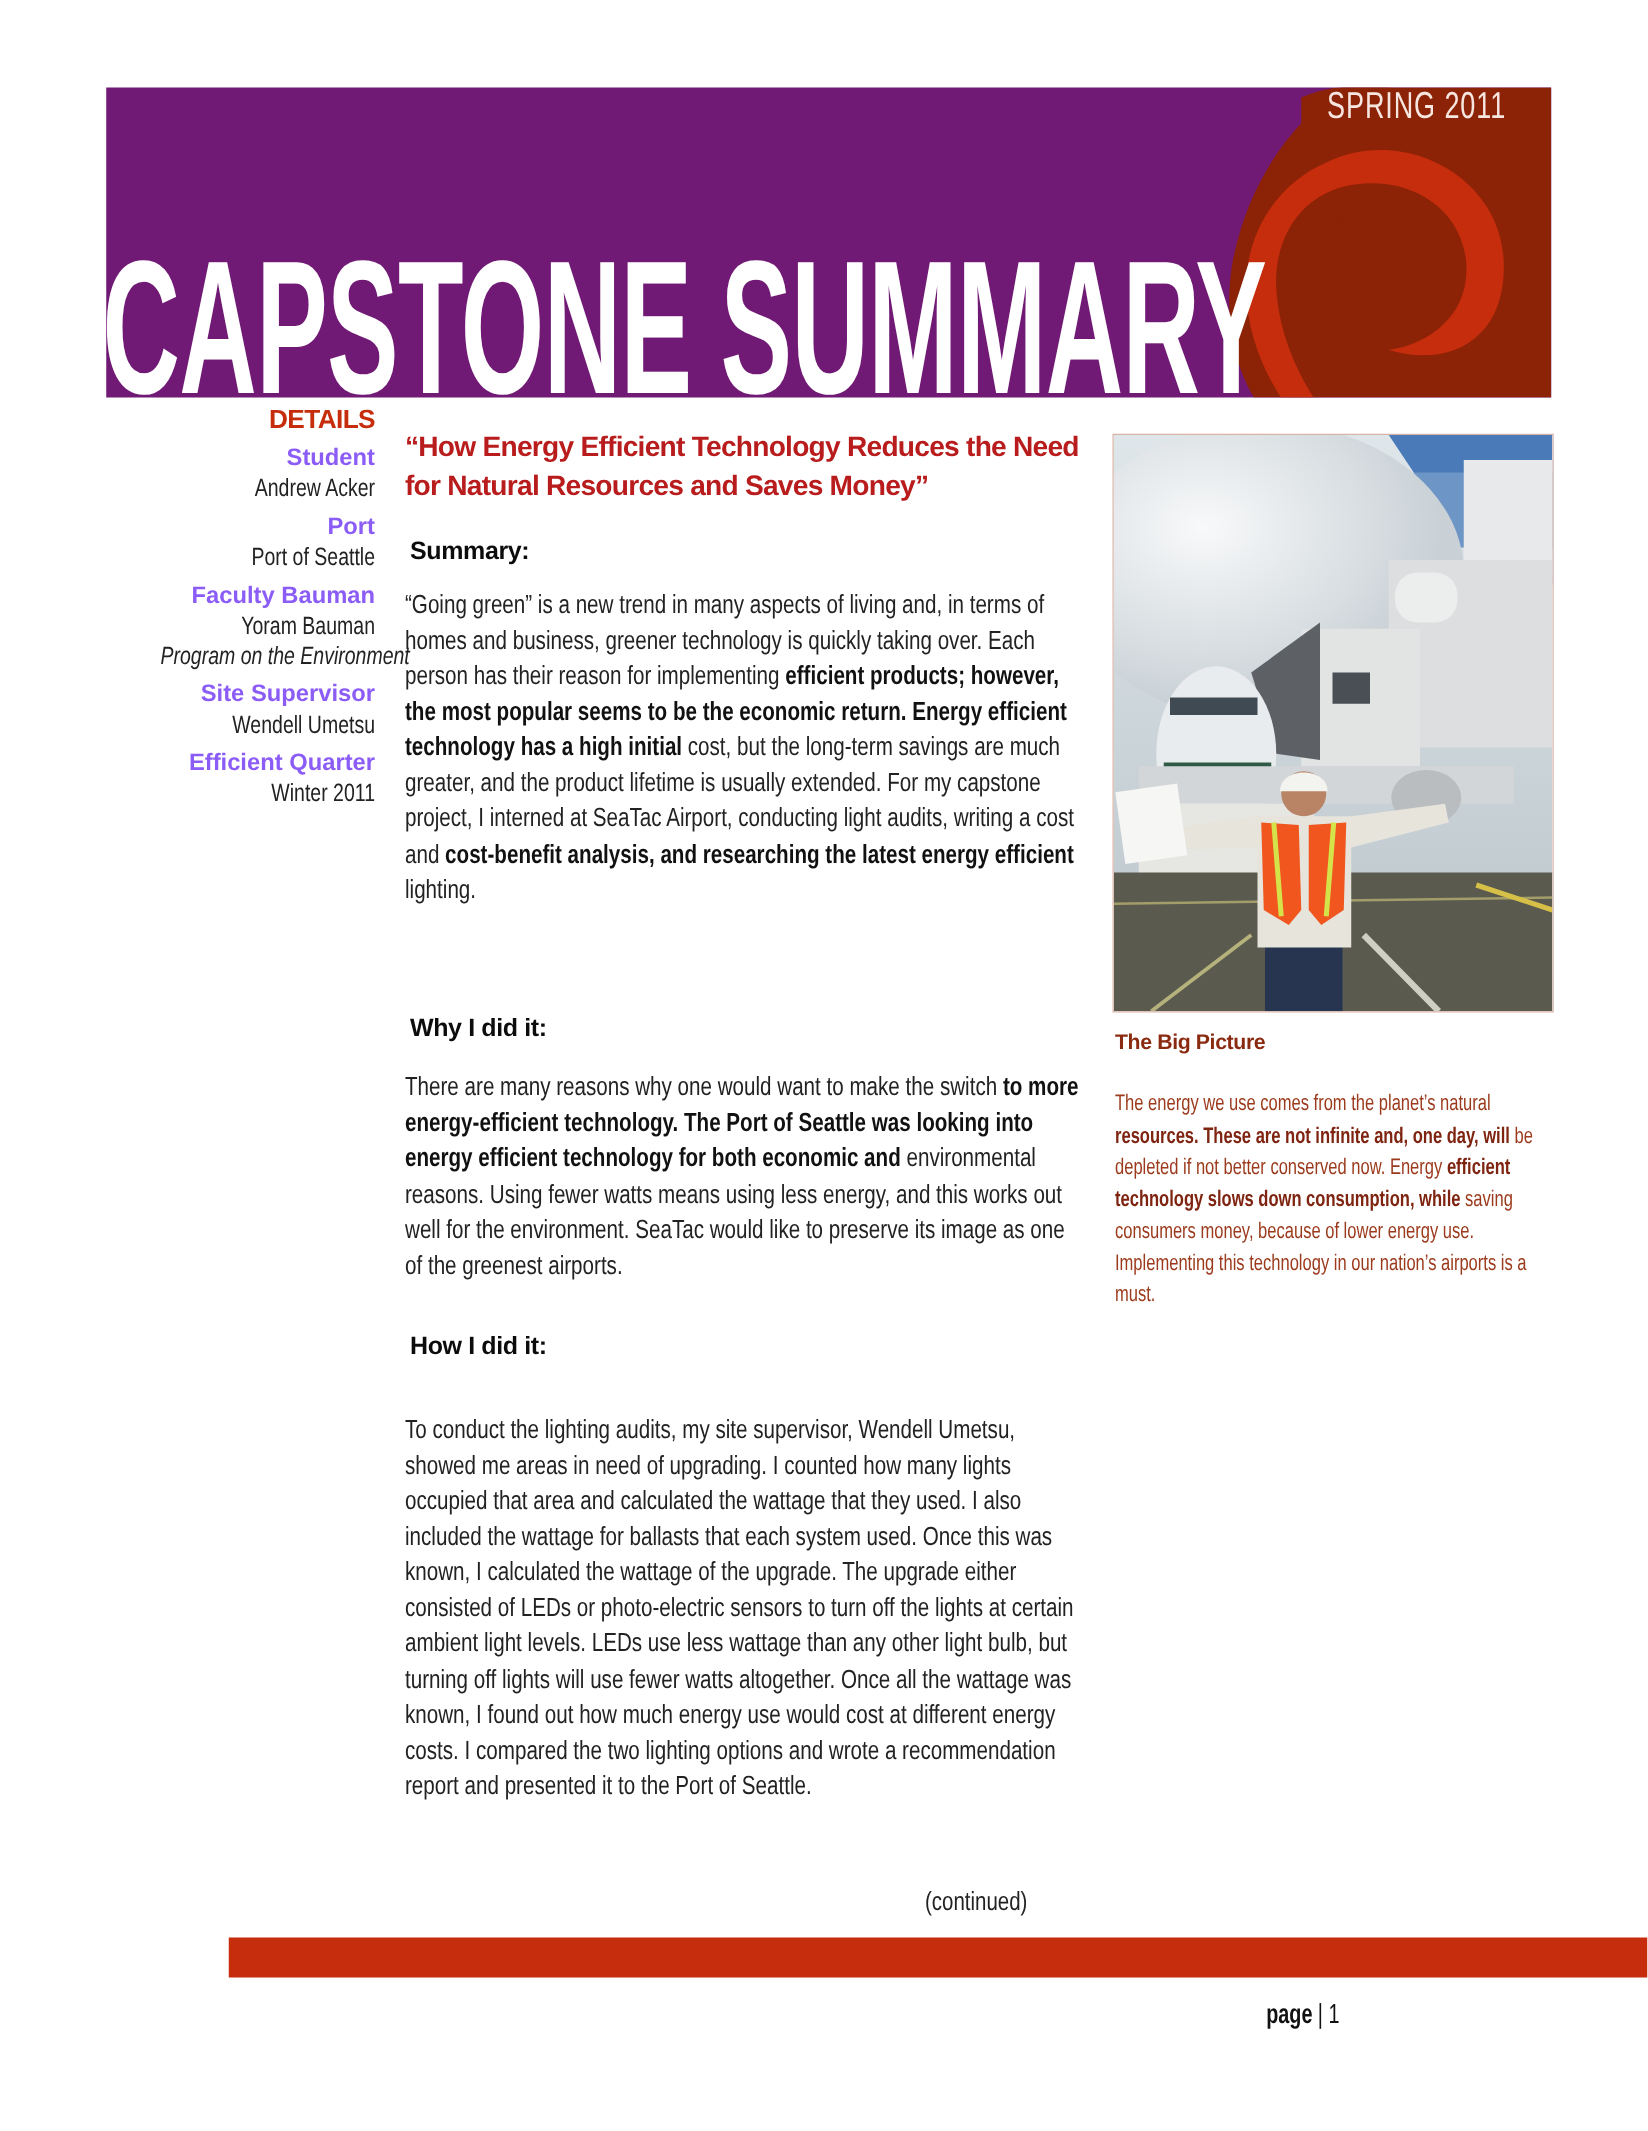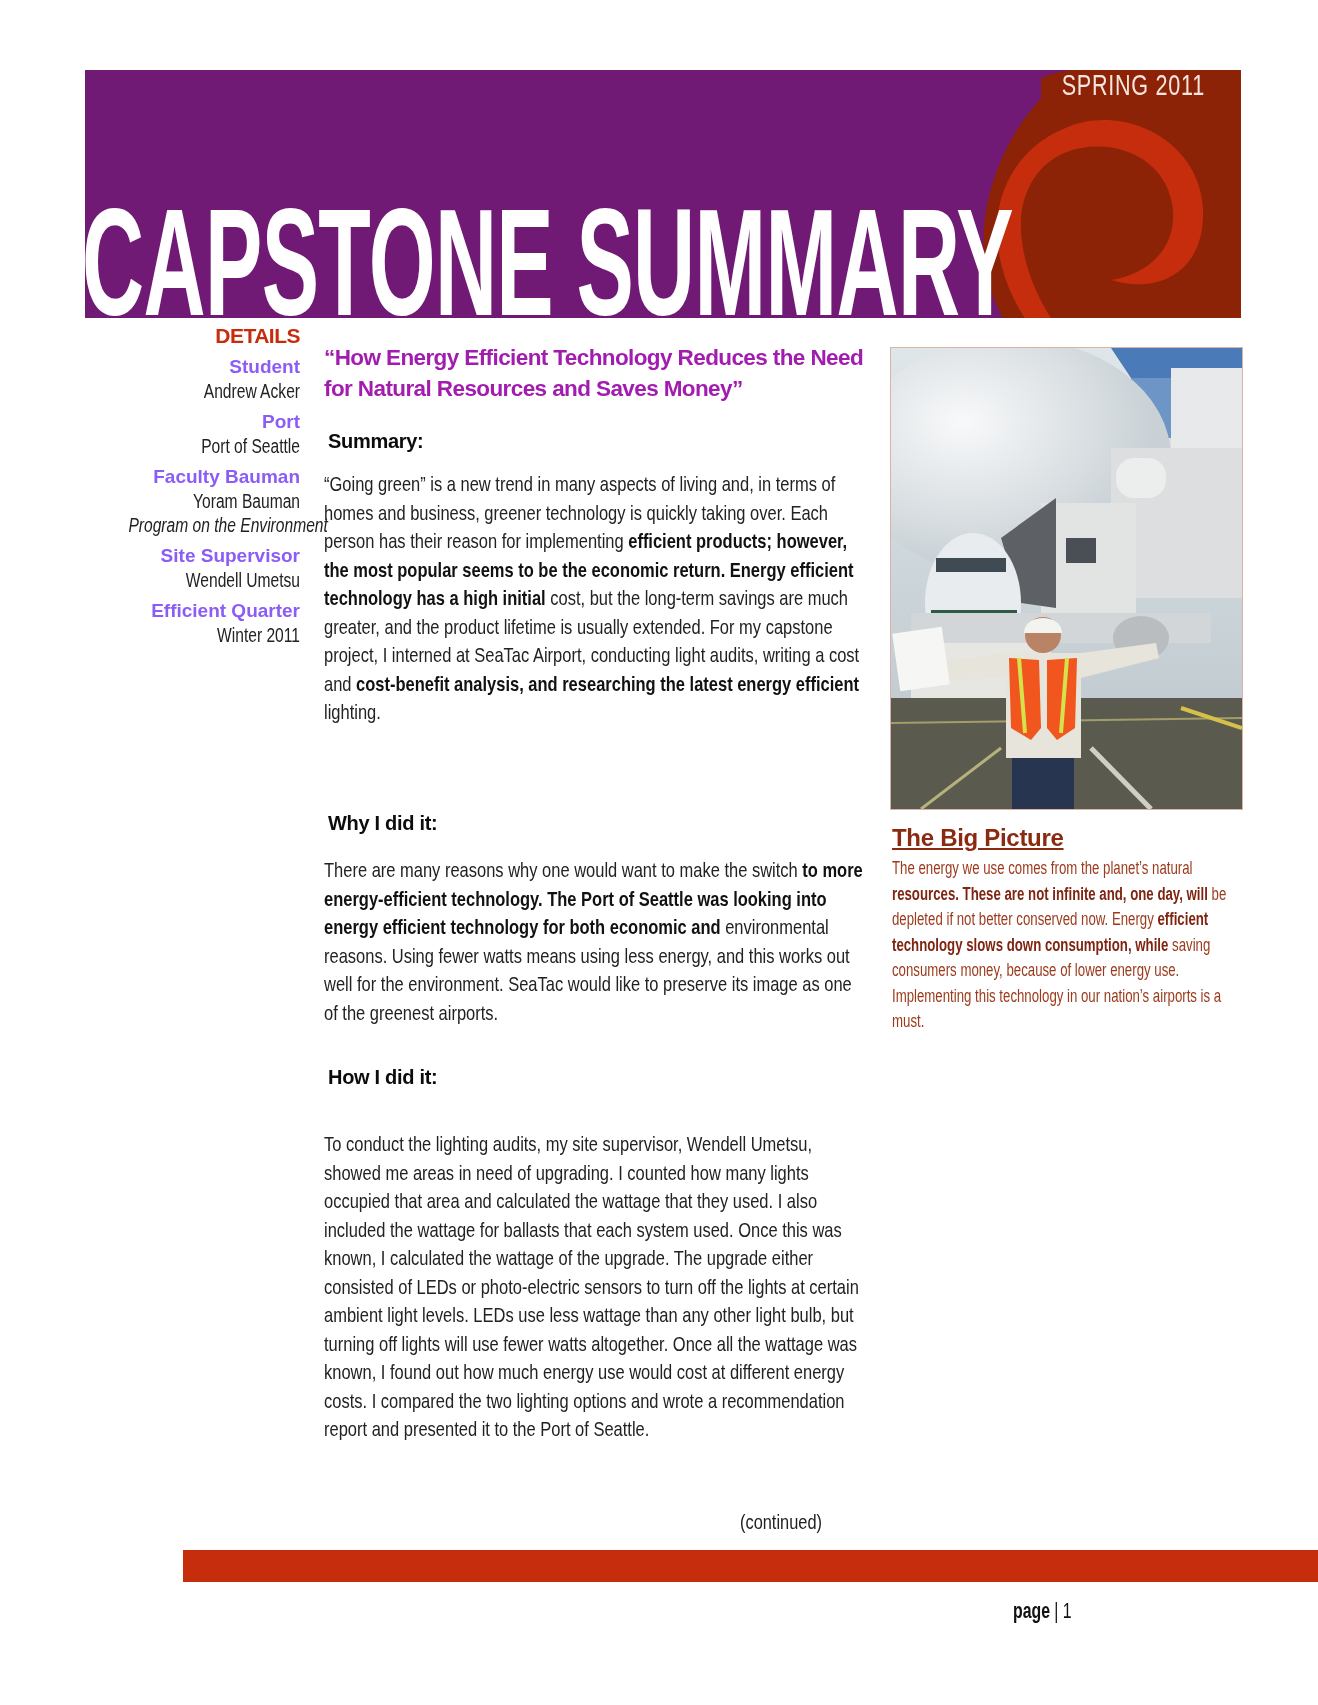--- a/index.html
+++ b/index.html
@@ -22,21 +22,21 @@
     .details { position: absolute; left: 80px; top: 324px; width: 220px; text-align: right; }
     .details .heading { color: #c62d0c; font-weight: bold; font-size: 21px; letter-spacing: -0.5px;
                         margin-bottom: 4px; }
     .details .label { font-weight: bold; font-size: 19px; color: #8b5cf6; margin-top: 7px; line-height: 24px; }
     .details .value { font-size: 20px; color: #222; line-height: 24px;
                       transform: scaleX(0.78); transform-origin: right center; white-space: nowrap; }
     .details .value.italic { font-style: italic; }
 
     
     .main { position: absolute; left: 324px; top: 342px; width: 540px; }
-    .article-title { font-weight: bold; font-size: 22.5px; line-height: 31px; color: #a21caf;
+    .article-title { font-weight: bold; font-size: 22.5px; line-height: 31px; color: #b91c1c;
                      letter-spacing: -0.6px; margin: 0; }
     .section-heading { font-weight: bold; font-size: 20px; color: #0c0c0c; margin: 4px;
                        letter-spacing: -0.3px; }
     .para { font-size: 21px; line-height: 28.5px; color: #222; margin: 0;
             width: 690px; transform: scaleX(0.785); transform-origin: left top; }
     .para b { font-weight: bold; color: #111; }
 
     .sec-summary-h { position: absolute; top: 84px; left: 0; }
     .sec-summary-p { position: absolute; top: 128px; left: 0; }
     .sec-why-h { position: absolute; top: 466px; left: 0; }
@@ -45,22 +45,22 @@
     .sec-how-p { position: absolute; top: 788px; left: 0; }
     .continued { position: absolute; top: 1168px; left: 416px; font-size: 21px; color: #222;
                  transform: scaleX(0.78); transform-origin: left top; white-space: nowrap; }
 
     
     .photo { position: absolute; left: 890px; top: 347px; width: 351px; height: 461px;
              overflow: hidden; border: 1px solid #d9b4a6; }
 
     
     .big-picture { position: absolute; left: 892px; top: 824px; width: 360px; }
-    .big-picture .bp-title { color: #8a2a10; font-weight: bold; font-size: 24px; margin: 0 0 4px 0;
-                             letter-spacing: -0.3px; text-decoration: underline; }
+    .big-picture .bp-title { color: #8a2a10; font-weight: bold; font-size: 17px; margin: 0 0 26px 0;
+                             letter-spacing: -0.3px; }
     .big-picture .bp-text { color: #9b3a1c; font-size: 18px; line-height: 25.5px; margin: 0;
                             width: 455px; transform: scaleX(0.735); transform-origin: left top; }
     .big-picture .bp-text b { color: #7e2410; }
 
     
     .footer-bar { position: absolute; left: 183px; top: 1550px; width: 1135px; height: 32px;
                   background: #c62d0c; }
     .page-num { position: absolute; left: 1013px; top: 1598px; font-size: 22px; color: #111;
                 white-space: nowrap; transform: scaleX(0.72); transform-origin: left top; }
     .page-num .lbl { font-weight: bold; }

